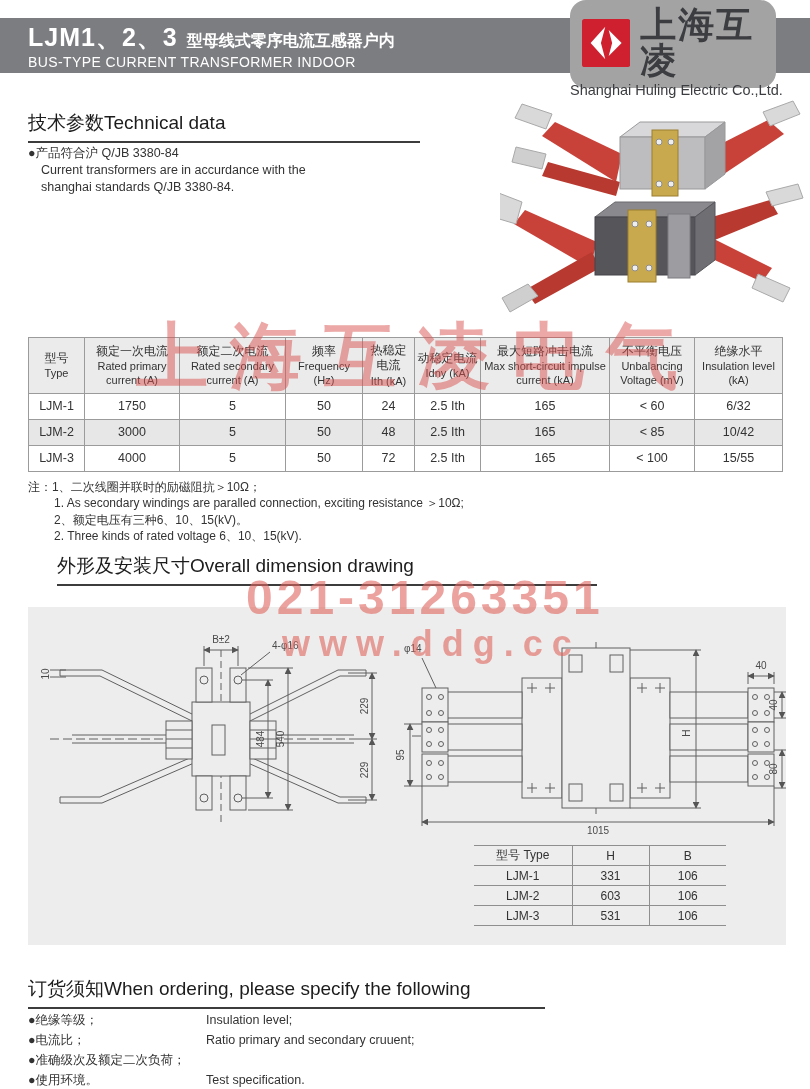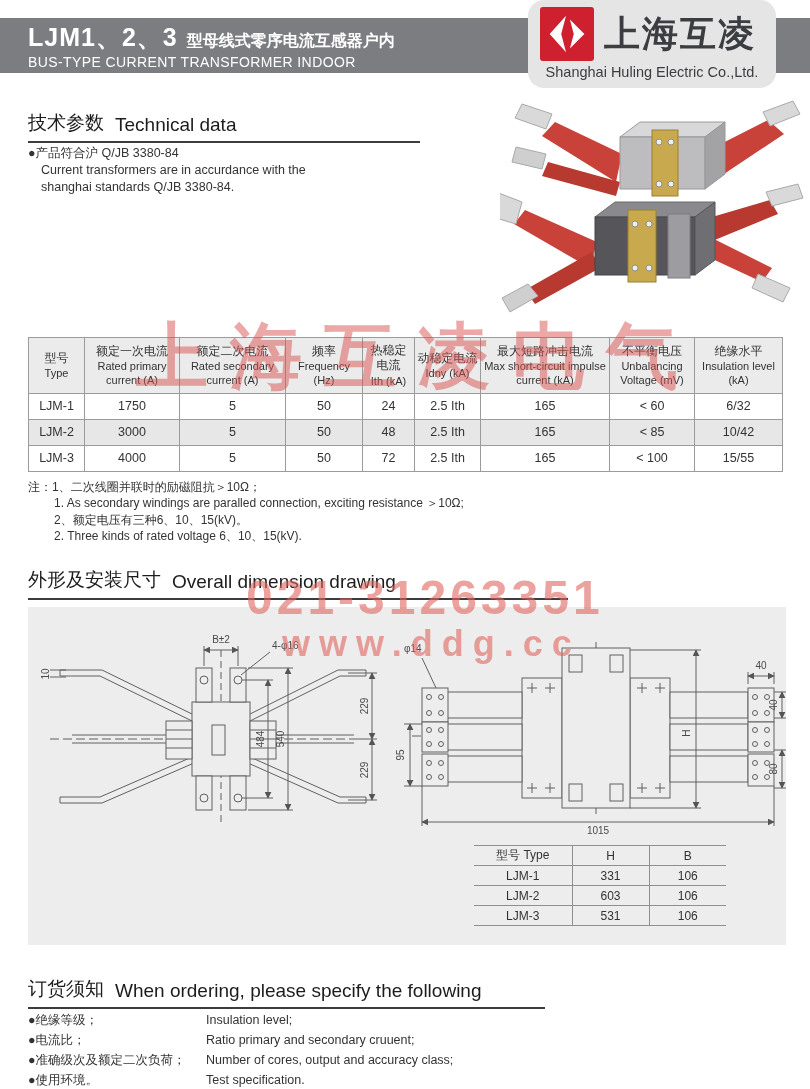--- a/index.html
+++ b/index.html
@@ -7,31 +7,31 @@
   body { font-family:"Liberation Sans","DejaVu Sans",sans-serif; color:#333; }
   #page { position:relative; width:810px; height:1089px; background:#fff; overflow:hidden; }
 
   
   .graybar { position:absolute; left:0; top:18px; width:810px; height:55px; background:var(--bar,#7c7d81); }
   .bar-text { position:absolute; left:28px; top:3px; color:#fff; }
   .bar-line1 { display:flex; align-items:baseline; gap:9px; white-space:nowrap; }
   .bar-model { font-size:25px; font-weight:700; letter-spacing:1px; }
   .bar-cn { font-size:16px; font-weight:700; }
   .bar-en { font-size:14px; letter-spacing:.4px; margin-top:0; }
-  .logo-panel { position:absolute; right:34px; top:0; width:248px; height:88px; background:#e5e5e5; border-radius:16px; z-index:3; }
+  .logo-panel { position:absolute; right:34px; top:0; width:206px; height:88px; background:#a3a3a3; border-radius:16px; z-index:3; }
   .logo-row { display:flex; align-items:center; gap:10px; padding:7px 0 0 12px; }
   .logo-mark { width:54px; height:54px; display:block; }
   .brand-cn { font-size:36px; font-weight:700; color:#3c3d41; letter-spacing:2px; line-height:1; }
   .brand-en { font-size:14.5px; color:#3c3d41; text-align:center; margin-top:3px; white-space:nowrap; }
 
   
-  .sec-head { position:absolute; left:28px; display:flex; align-items:flex-end; gap:11px; border-bottom:2px solid #3c3c3c; padding-bottom:5px; color:#1c1c1c; white-space:nowrap; }
+  .sec-head { position:absolute; left:28px; display:flex; align-items:center; border-bottom:2px solid #3c3c3c; padding-bottom:5px; color:#1c1c1c; white-space:nowrap; }
   .sec-head .cn, .sec-head .en { font-size:19px; }
   #tech-head { top:110px; width:392px; }
-  #dim-head { top:567px; width:540px; }
+  #dim-head { top:553px; width:540px;margin-left:29px; }
   #order-head { top:976px; width:517px; }
 
   .tech-bullets { position:absolute; left:28px; top:145px; font-size:12.5px; color:#333; line-height:1.35; }
   .tech-bullets .b-row { display:flex; }
   .tech-bullets .ind { padding-left:13px; }
 
   .photo { position:absolute; left:500px; top:92px; width:305px; height:235px; }
 
   
   .spec-wrap { position:absolute; left:28px; top:337px; z-index:1; }
@@ -471,21 +471,20 @@
           <span>●</span>
           <span>电流比；</span>
         </span>
       <span>Ratio primary and secondary cruuent;</span>
     </div>
     <div class="order-row">
       <span class="cnc">
           <span>●</span>
           <span>准确级次及额定二次负荷；</span>
         </span>
-      <span>Number of cores, output and accuracy class;</span>
     </div>
     <div class="order-row">
       <span class="cnc">
           <span>●</span>
           <span>使用环境。</span>
         </span>
       <span>Test specification.</span>
     </div>
   </div>
 

